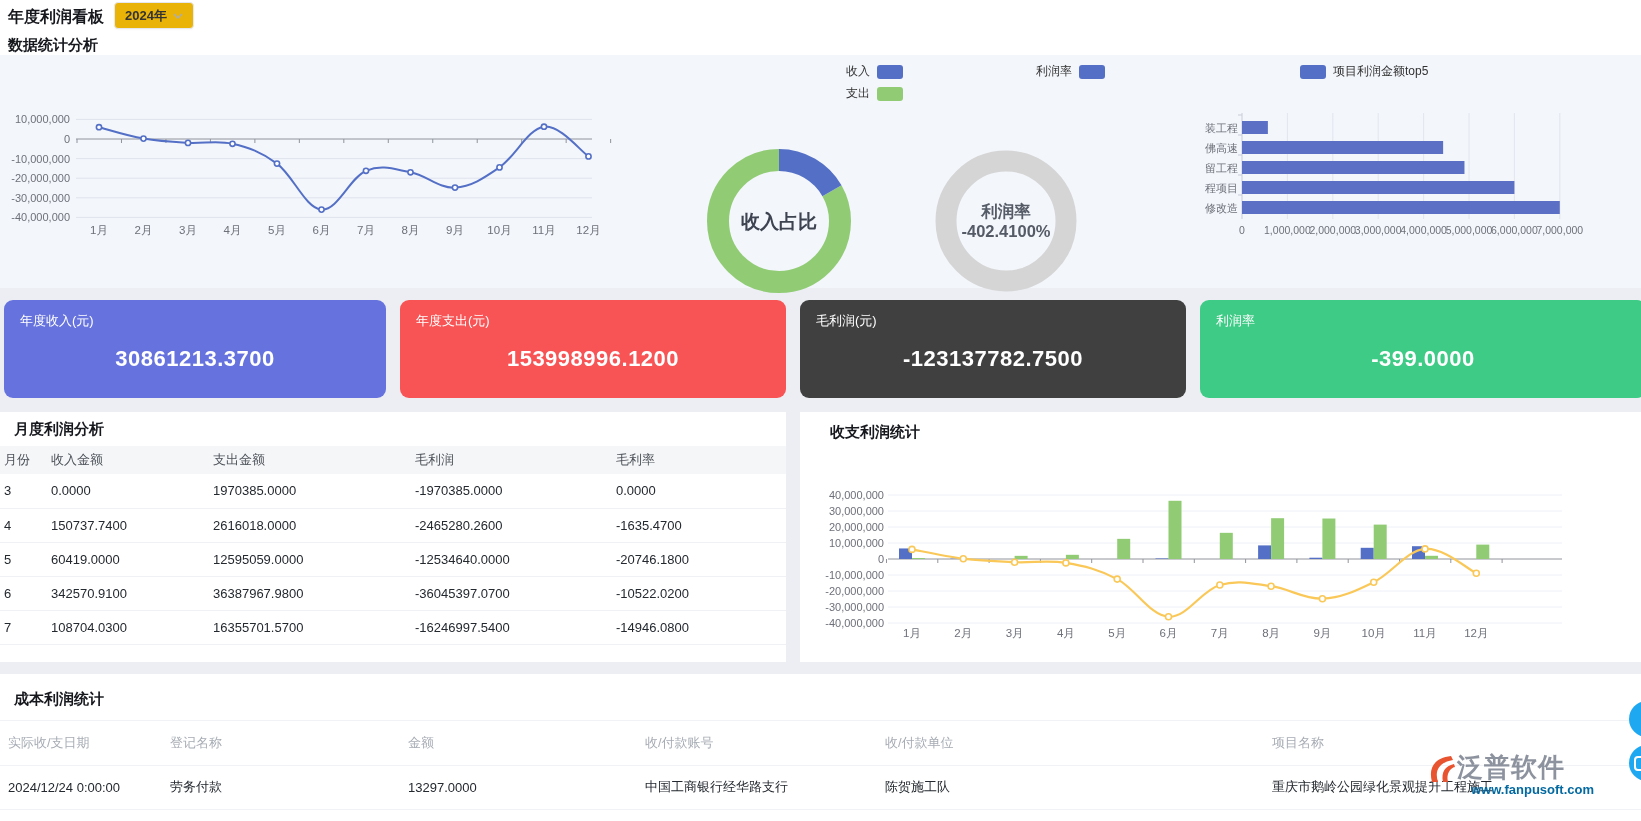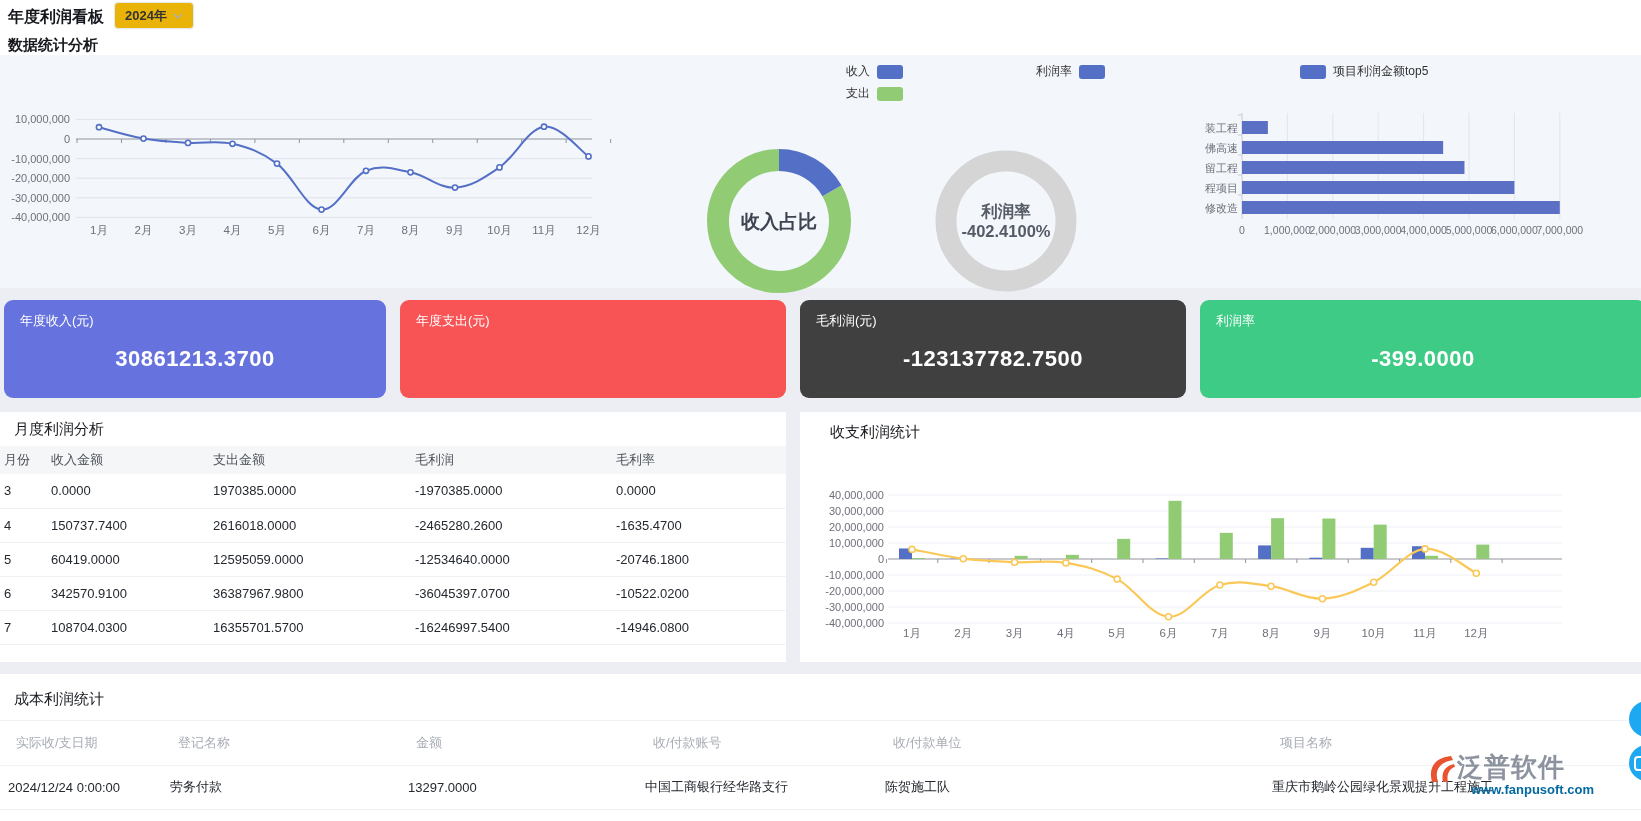--- a/index.html
+++ b/index.html
@@ -33,39 +33,39 @@
   .cards-row { position:absolute; left:0; top:300px; width:1641px; height:98px; }
   .card { position:absolute; top:0; height:98px; border-radius:9px; color:#fff; padding:12px 16px; }
   .card-label { font-size:13px; }
   .card-value { margin-top:16px; text-align:center; font-size:22px; font-weight:bold; letter-spacing:0.5px; }
   #card-0 { left:4px;    width:382px; }
   #card-1 { left:400px;  width:386px; }
   #card-2 { left:800px;  width:386px; }
   #card-3 { left:1200px; width:446px; }
 
   .panel { position:absolute; background:#fff; }
-  .panel-title { font-size:15px; font-weight:normal; color:#16181d; }
+  .panel-title { font-size:15px; font-weight:bold; color:#16181d; }
   .mid-left  { left:0;    top:412px; width:786px;  height:250px; }
   .mid-right { left:800px; top:412px; width:841px; height:250px;padding-left:48px; }
   .mid-left .panel-title  { position:absolute; left:14px; top:8px; }
   .mid-right .panel-title { position:absolute; left:30px; top:11px; }
   #chart-combo { position:absolute; left:0; top:20px; }
 
   table { border-collapse:collapse; table-layout:fixed; }
   #monthly-table { position:absolute; left:0; top:34px; width:786px; font-size:13px; }
   #monthly-table th { background:#F5F6F8; color:#4e535a; font-weight:normal; text-align:left;
                       height:28px; padding:0 6px; }
   #monthly-table td { height:34px; padding:0 6px; color:#24292f; border-bottom:1px solid #EFF1F5; }
   #monthly-table th:first-child, #monthly-table td:first-child { padding-left:4px; }
 
   .bottom { left:0; top:674px; width:1641px; height:147px; }
   .bottom .panel-title { position:absolute; left:14px; top:16px; }
   .bottom .title-rule { position:absolute; left:0; top:46px; width:1641px; height:1px; background:#F0F2F5; }
   #cost-table { position:absolute; left:0; top:47px; width:1641px; font-size:13px; }
-  #cost-table th { color:#A7ACB4; font-weight:normal; text-align:left; height:44px; padding:0 16px;
+  #cost-table th { color:#A7ACB4; font-weight:normal; text-align:left; height:44px; padding:0 8px;
                    border-bottom:1px solid #F0F2F5; }
   #cost-table td { height:44px; padding:0 8px; color:#24292f; border-bottom:1px solid #F0F2F5;
                    white-space:nowrap; overflow:hidden; }
 
   .watermark { position:absolute; left:1425px; top:750px; width:216px; pointer-events:none; }
   .wm-top { display:flex; align-items:flex-end; gap:2px; }
   .wm-name { font-size:26px; font-weight:bold; color:#8D939E; letter-spacing:1px; }
   .wm-url { margin-left:46px; margin-top:-3px; font-size:13px; font-weight:bold; color:#0369a1; }
 
   .fab { position:absolute; width:36px; height:36px; border-radius:50%; background:#1EA8F1; cursor:pointer; }
@@ -211,20 +211,21 @@
         </svg></div>
   </div>
 
   <div class="cards-row">
     <div class="card" id="card-0" style="background: rgb(102, 115, 223);">
       <div class="card-label">年度收入(元)</div>
       <div class="card-value">30861213.3700</div>
     </div>
     <div class="card" id="card-1" style="background: rgb(248, 83, 85);">
       <div class="card-label">年度支出(元)</div>
+      <div class="card-value">153998996.1200</div>
     </div>
     <div class="card" id="card-2" style="background: #404040;">
       <div class="card-label">毛利润(元)</div>
       <div class="card-value">-123137782.7500</div>
     </div>
     <div class="card" id="card-3" style="background: rgb(61, 203, 133);">
       <div class="card-label">利润率</div>
       <div class="card-value">-399.0000</div>
     </div>
   </div>

